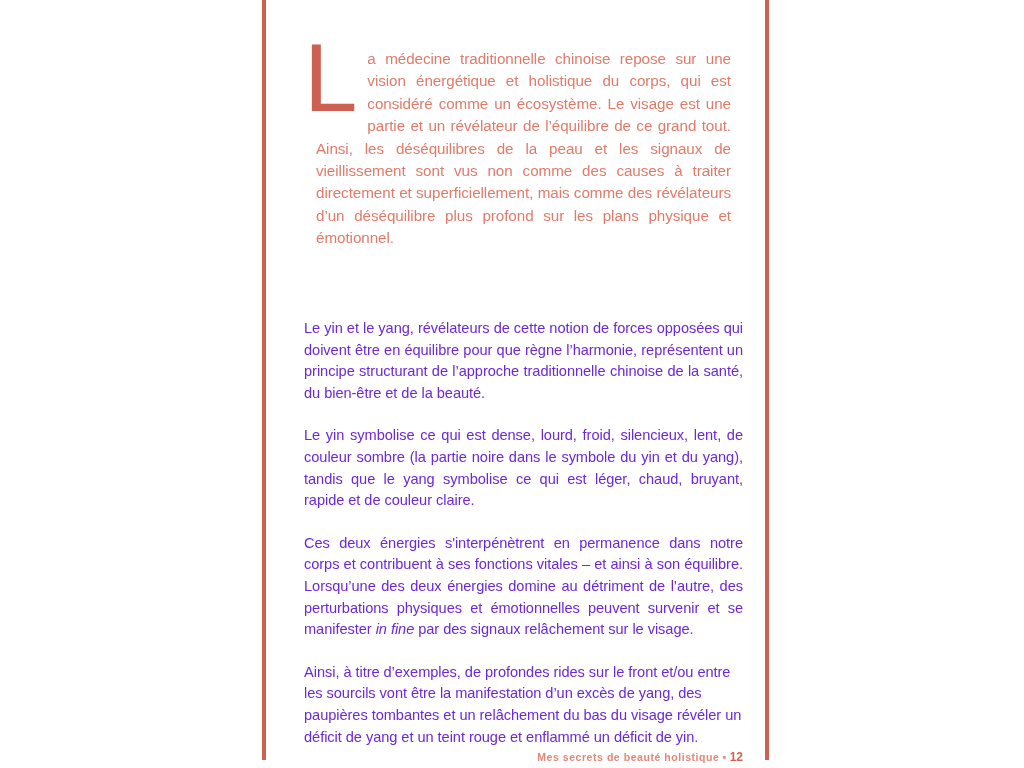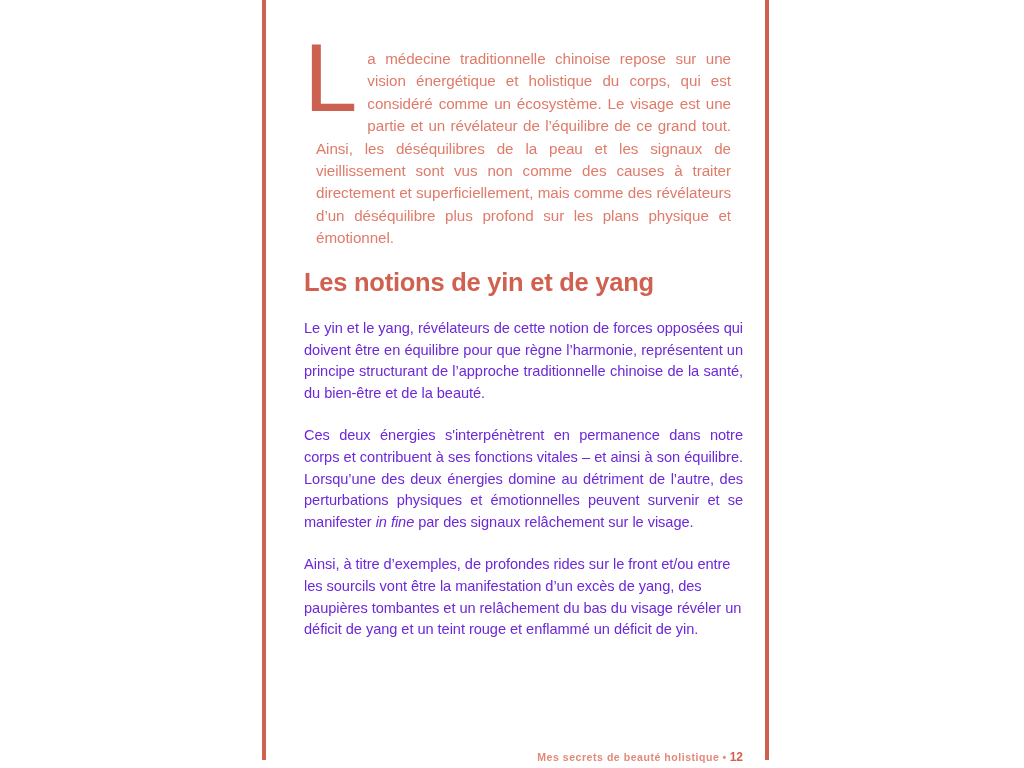--- a/index.html
+++ b/index.html
@@ -144,24 +144,24 @@
   <div class="rule rule-left"></div>
   <div class="rule rule-right"></div>
 
   <div class="content">
 
     <div class="intro">
       <span class="dropcap">L</span>
       <p>a médecine traditionnelle chinoise repose sur une vision énergétique et holistique du corps, qui est considéré comme un écosystème. Le visage est une partie et un révélateur de l’équilibre de ce grand tout. Ainsi, les déséquilibres de la peau et les signaux de vieillissement sont vus non comme des causes à traiter directement et superficiellement, mais comme des révélateurs d’un déséquilibre plus profond sur les plans physique et émotionnel.</p>
     </div>
 
-    <h2 class="section-heading">Les notions de yin et de yang</h2>
 
     <div class="body-copy">
       <p>Le yin et le yang, révélateurs de cette notion de forces opposées qui doivent être en équilibre pour que règne l’harmonie, représentent un principe structurant de l’approche traditionnelle chinoise de la santé, du bien-être et de la beauté.</p>
+      <p>Le yin symbolise ce qui est dense, lourd, froid, silencieux, lent, de couleur sombre (la partie noire dans le symbole du yin et du yang), tandis que le yang symbolise ce qui est léger, chaud, bruyant, rapide et de couleur claire.</p>
       <p><span>Ces deux énergies s'interpénètrent en permanence dans notre corps et contribuent à ses fonctions vitales – et ainsi à son équilibre. Lorsqu’une des deux énergies domine au détriment de l’autre, des perturbations physiques et émotionnelles peuvent survenir et se manifester </span><em>in fine</em><span> par des signaux relâchement sur le visage.</span></p>
       <p class="ragged">Ainsi, à titre d’exemples, de profondes rides sur le front et/ou entre les sourcils vont être la manifestation d’un excès de yang, des paupières tombantes et un relâchement du bas du visage révéler un déficit de yang et un teint rouge et enflammé un déficit de yin.</p>
     </div>
 
   </div>
 
   <div class="footer">
     <span>Mes secrets de beauté holistique</span><span class="sep">•</span><span class="folio">12</span>
   </div>
 

